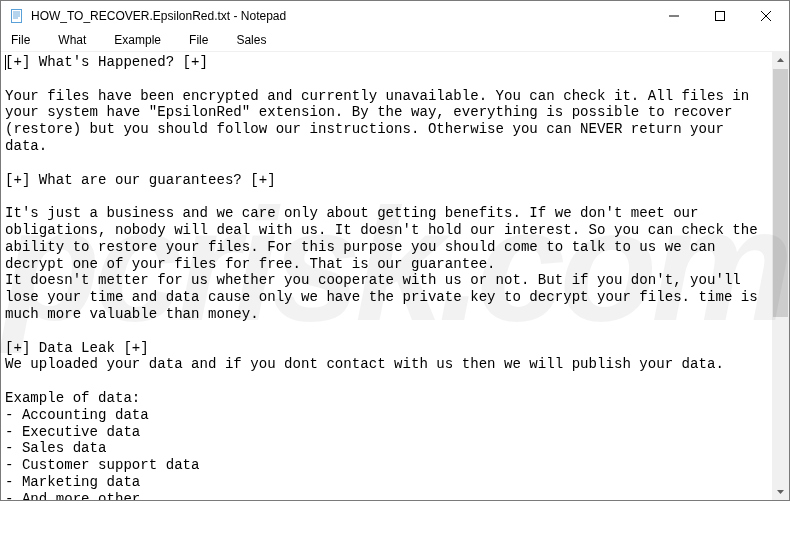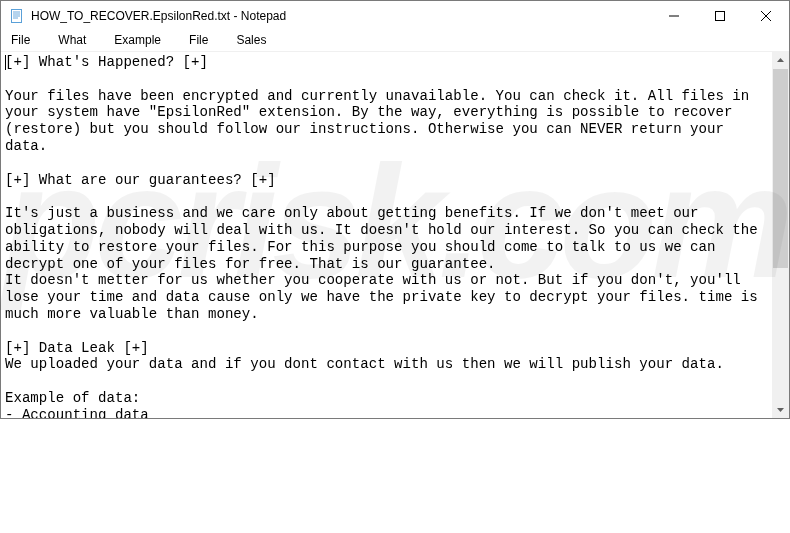--- a/index.html
+++ b/index.html
@@ -6,21 +6,21 @@
     body {
       width: 790px;
       height: 533px;
       background: #fff;
       font-family: "Segoe UI", Tahoma, sans-serif;
       overflow: hidden;
       position: relative;
     }
     .window {
       width: 790px;
-      height: 419px;
+      height: 501px;
       border: 1px solid #7a7a7a;
       background: #fff;
       display: flex;
       flex-direction: column;
       position: relative;
     }
     .titlebar {
       height: 30px;
       background: #fff;
       display: flex;

